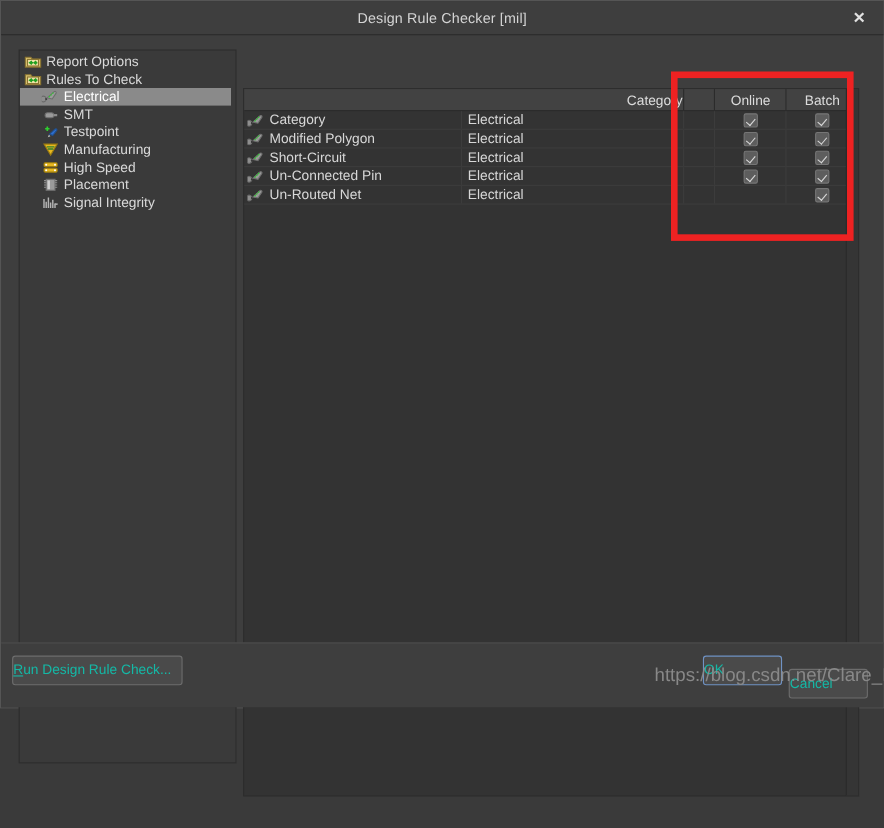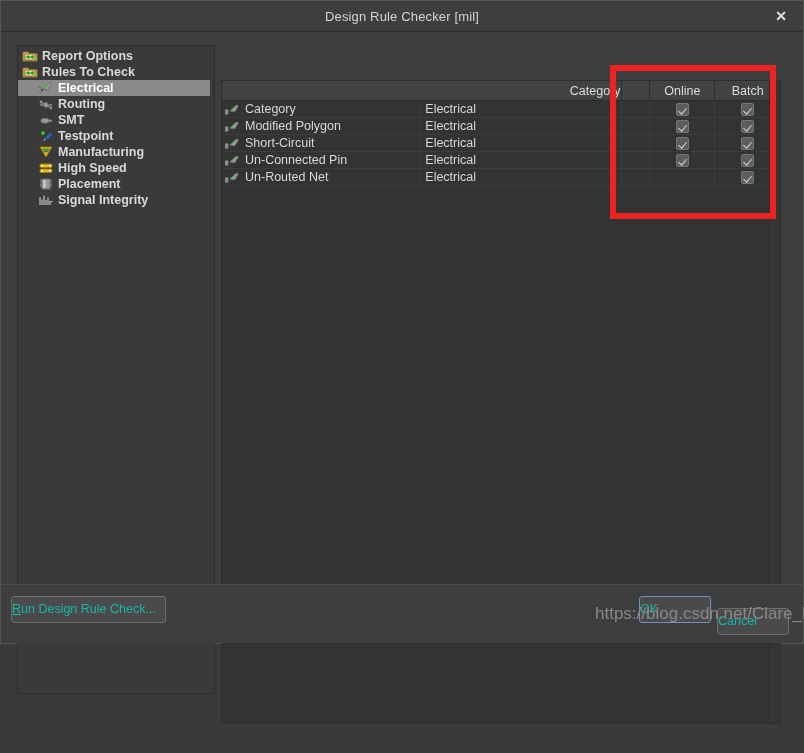--- a/index.html
+++ b/index.html
@@ -60,21 +60,20 @@
   }
   .tree-inner { padding: 2px 0 0 0; }
   .tree-row {
     display: flex; align-items: center;
     height: 16px;
     font-size: 12.5px;
     color: #d9d9d9;
     white-space: nowrap;
     cursor: default;
     padding-left: 4px;
-    font-weight: bold;
   }
   .tree-row.child { padding-left: 20px; }
   .tree-row.selected {
     background: #8a8a8a;
     color: #ffffff;
     margin-right: 4px;
   }
   .tree-ico {
     width: 16px; height: 14px;
     margin-right: 4px;
@@ -248,30 +247,20 @@
             <span class="tree-ico"><svg viewBox="0 0 16 14" width="16" height="14">
                 <path d="M4 9a2.6 2.6 0 1 0 0 .01" fill="#8e8e8e" stroke="#6a6a6a"></path>
                 <circle cx="4" cy="9" r="1" fill="#3a3a3a"></circle>
                 <path d="M5 8L11 2.5c1.2-1 2.6 0 2 1.2L9.5 9z" fill="#9a9a9a" stroke="#6e6e6e"></path>
                 <path d="M6.4 6.6l1 .6M8 5l1 .6M9.6 3.4l1 .6" stroke="#2fd02f" stroke-width="1.3"></path>
               </svg></span>
             <span class="tree-label">Electrical</span>
           </div>
           <div class="tree-row child">
             <span class="tree-ico"><svg viewBox="0 0 16 14" width="16" height="14">
-                <path d="M2 8h3.5M10.5 8H14" stroke="#8e8e8e" stroke-width="1.4"></path>
-                <circle cx="8" cy="8" r="2.4" fill="#9a9a9a" stroke="#6e6e6e"></circle>
-                <circle cx="3" cy="5" r="1.4" fill="#8e8e8e"></circle>
-                <circle cx="13" cy="11" r="1.4" fill="#8e8e8e"></circle>
-                <path d="M4 5.6L6.6 7M9.6 9.2L12 10.4" stroke="#8e8e8e" stroke-width="1.2"></path>
-              </svg></span>
-            <span class="tree-label">Routing</span>
-          </div>
-          <div class="tree-row child">
-            <span class="tree-ico"><svg viewBox="0 0 16 14" width="16" height="14">
                 <rect x="3" y="5.5" width="8" height="4.5" rx="2.2" fill="#9a9a9a" stroke="#6e6e6e"></rect>
                 <rect x="10.5" y="6.7" width="3.5" height="2" fill="#8e8e8e"></rect>
               </svg></span>
             <span class="tree-label">SMT</span>
           </div>
           <div class="tree-row child">
             <span class="tree-ico"><svg viewBox="0 0 16 14" width="16" height="14">
                 <path d="M3 4h4M5 2v4" stroke="#2fd02f" stroke-width="1.5"></path>
                 <path d="M7 9L12 4.5c1-.9 2.2 0 1.6 1L10 10z" fill="#2f6fd0" stroke="#20508f"></path>
                 <path d="M6.5 9.5l-1 2.3 2.3-1z" fill="#c9c9c9"></path>

